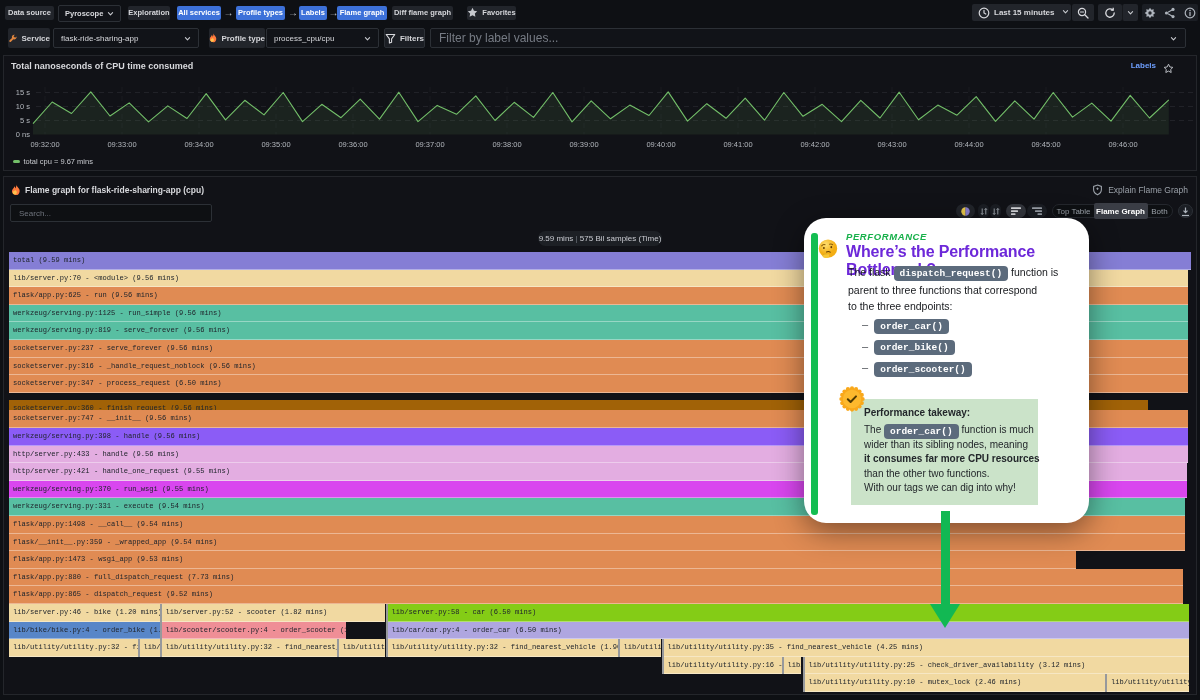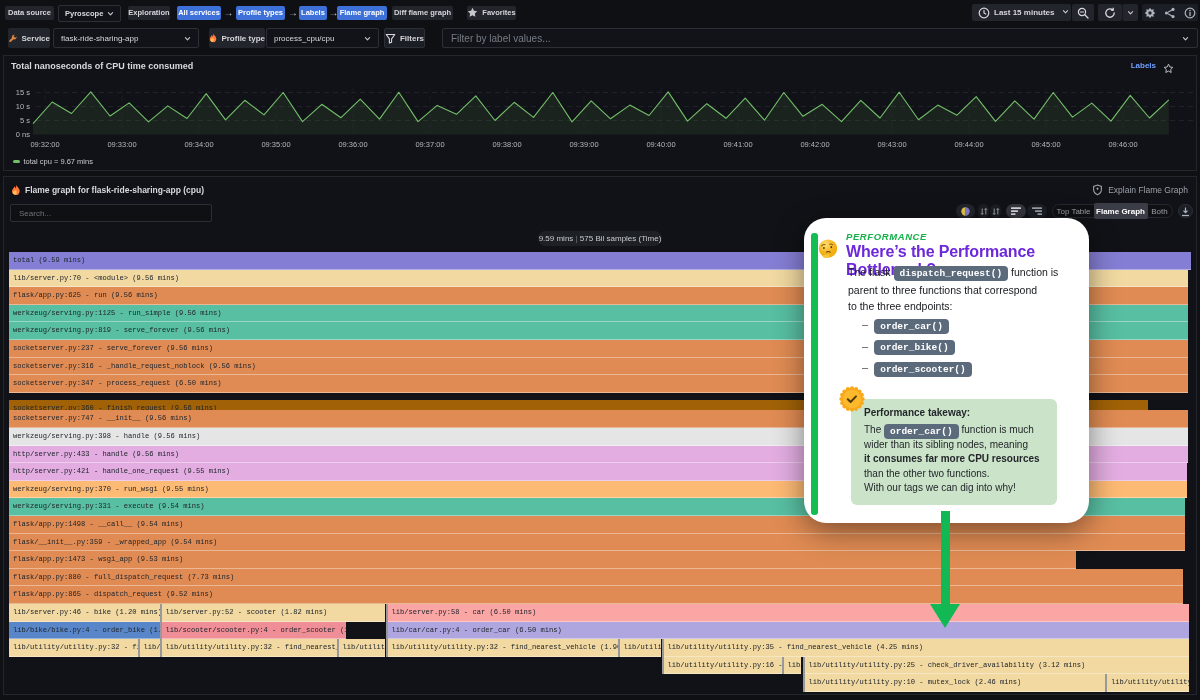--- a/index.html
+++ b/index.html
@@ -93,21 +93,21 @@
 <div class="chip r2" style="left:209px;width:56px;white-space:nowrap"><svg width="10" height="12" viewBox="0 0 10 12" style="">
       <path d="M5 0.5c.4 1.8 2.4 2.9 3.2 4.6.9 1.9.4 4.3-1.3 5.6A4.4 4.4 0 0 1 .9 7.4C.9 5 3 4.4 3.4 2.2c.6.7 1 1.4.9 2.4C5.4 3.5 5.3 1.8 5 .5z" fill="#ff7a3c"></path>
       <path d="M5.3 7c.8 1 .7 2.5-.4 3.2-1 .7-2.5.4-3-.7-.5-1 0-1.9.9-2.4.6-.3 1-.6 1.3-1.2.4.3.9.6 1.2 1.1z" fill="#ffc24d"></path>
     </svg>Profile type</div>
 <div class="drop" style="left:266px;top:28px;width:113px;height:20px;font-size:8px;padding:0 7px;justify-content:space-between">process_cpu/cpu <svg width="7" height="7" viewBox="0 0 7 7" style="">
       <path d="M1.4 2.6l2.1 2.2 2.1-2.2" fill="none" stroke="#c7c9ce" stroke-width="1.1" stroke-linecap="round" stroke-linejoin="round"></path>
     </svg></div>
 <div class="chip r2" style="left:384px;width:41px;border:1px solid #2c3036;background:#1b1e24"><svg width="11" height="11" viewBox="0 0 11 11" style="">
       <path d="M1.2 1.5h8.6L6.6 5.8v3.4l-2.2 .9V5.8z" fill="none" stroke="#d8d9dd" stroke-width="1.1" stroke-linejoin="round"></path>
     </svg>Filters</div>
-<div class="drop" style="left:442px;top:28px;width:756px;height:20px;font-size:10px;color:#767b84;padding:0 8px;justify-content:space-between">Filter by label values... <svg width="7" height="7" viewBox="0 0 7 7" style="">
+<div class="drop" style="left:430px;top:28px;width:756px;height:20px;font-size:12px;color:#767b84;padding:0 8px;justify-content:space-between">Filter by label values... <svg width="7" height="7" viewBox="0 0 7 7" style="">
       <path d="M1.4 2.6l2.1 2.2 2.1-2.2" fill="none" stroke="#c7c9ce" stroke-width="1.1" stroke-linecap="round" stroke-linejoin="round"></path>
     </svg></div>
 
 <div class="panel" style="top:55px;height:116px">
   <div class="ptitle abs" style="left:7px;top:5px">Total nanoseconds of CPU time consumed</div>
   <div class="abs" style="right:40px;top:5px;color:#6e9fff;font-size:8px;font-weight:700">Labels</div>
   <div class="abs" style="right:22px;top:4px"><svg width="11" height="11" viewBox="0 0 11 11" style="">
         <path d="M5.5 1.2l1.35 2.75 3.0 .44-2.17 2.12.5 3.0L5.5 8.1 2.82 9.5l.5-3L1.15 4.4l3-.44z" fill="none" stroke="#b9bcc2" stroke-width="1"></path>
       </svg></div>
   <div class="abs" style="left:0;top:-55px;width:1194px;height:171px">
@@ -229,33 +229,33 @@
 <div class="fb" style="left:9px;top:252.0px;width:1182px;background:#857ed5">total (9.59 mins)</div>
 <div class="fb" style="left:9px;top:269.6px;width:1178.5px;background:#f1d9a1">lib/server.py:70 - &lt;module&gt; (9.56 mins)</div>
 <div class="fb" style="left:9px;top:287.2px;width:1178.5px;background:#e08b53">flask/app.py:625 - run (9.56 mins)</div>
 <div class="fb" style="left:9px;top:304.8px;width:1178.5px;background:#58bfa2">werkzeug/serving.py:1125 - run_simple (9.56 mins)</div>
 <div class="fb" style="left:9px;top:322.4px;width:1178.5px;background:#58bfa2">werkzeug/serving.py:819 - serve_forever (9.56 mins)</div>
 <div class="fb" style="left:9px;top:340.0px;width:1178.5px;background:#e08b53">socketserver.py:237 - serve_forever (9.56 mins)</div>
 <div class="fb" style="left:9px;top:357.6px;width:1178.5px;background:#e08b53">socketserver.py:316 - _handle_request_noblock (9.56 mins)</div>
 <div class="fb" style="left:9px;top:375.2px;width:1178.5px;background:#e08b53">socketserver.py:347 - process_request (6.50 mins)</div>
 <div class="fb" style="left:9px;top:400px;width:1139px;background:#a16207">socketserver.py:360 - finish_request (9.56 mins)</div>
 <div class="fb" style="left:9px;top:410.4px;width:1178.5px;background:#e08b53">socketserver.py:747 - __init__ (9.56 mins)</div>
-<div class="fb" style="left:9px;top:428.0px;width:1178.5px;background:#e5e5e5">werkzeug/serving.py:398 - handle (9.56 mins)</div>
+<div class="fb" style="left:9px;top:428.0px;width:1178.5px;background:#8b5cf6">werkzeug/serving.py:398 - handle (9.56 mins)</div>
 <div class="fb" style="left:9px;top:445.6px;width:1178.5px;background:#e3ade1">http/server.py:433 - handle (9.56 mins)</div>
 <div class="fb" style="left:9px;top:463.2px;width:1177.5px;background:#e3ade1">http/server.py:421 - handle_one_request (9.55 mins)</div>
-<div class="fb" style="left:9px;top:480.8px;width:1177.5px;background:#fdba74">werkzeug/serving.py:370 - run_wsgi (9.55 mins)</div>
+<div class="fb" style="left:9px;top:480.8px;width:1177.5px;background:#d946ef">werkzeug/serving.py:370 - run_wsgi (9.55 mins)</div>
 <div class="fb" style="left:9px;top:498.4px;width:1176px;background:#58bfa2">werkzeug/serving.py:331 - execute (9.54 mins)</div>
 <div class="fb" style="left:9px;top:516.0px;width:1176px;background:#e08b53">flask/app.py:1498 - __call__ (9.54 mins)</div>
 <div class="fb" style="left:9px;top:533.6px;width:1176px;background:#e08b53">flask/__init__.py:359 - _wrapped_app (9.54 mins)</div>
 <div class="fb" style="left:9px;top:551.2px;width:1067px;background:#e08b53">flask/app.py:1473 - wsgi_app (9.53 mins)</div>
 <div class="fb" style="left:9px;top:568.8px;width:1174px;background:#e08b53">flask/app.py:880 - full_dispatch_request (7.73 mins)</div>
 <div class="fb" style="left:9px;top:586.4px;width:1174px;background:#e08b53">flask/app.py:865 - dispatch_request (9.52 mins)</div>
 <div class="fb" style="left:9px;top:604.0px;width:151px;background:#f1d9a1">lib/server.py:46 - bike (1.20 mins)</div>
 <div class="fb" style="left:161.5px;top:604.0px;width:223.5px;box-shadow:-2px 0 0 #97999c;background:#f1d9a1">lib/server.py:52 - scooter (1.82 mins)</div>
-<div class="fb" style="left:387.5px;top:604.0px;width:801px;box-shadow:-2px 0 0 #97999c;background:#fca5a5">lib/server.py:58 - car (6.50 mins)</div>
+<div class="fb" style="left:387.5px;top:604.0px;width:801px;box-shadow:-2px 0 0 #97999c;background:#84cc16">lib/server.py:58 - car (6.50 mins)</div>
 <div class="fb" style="left:9px;top:621.6px;width:151px;background:#5886c8">lib/bike/bike.py:4 - order_bike (1.20 mins)</div>
 <div class="fb" style="left:161.5px;top:621.6px;width:184px;box-shadow:-2px 0 0 #97999c;background:#ef8e96">lib/scooter/scooter.py:4 - order_scooter (1.82 mins)</div>
 <div class="fb" style="left:387.5px;top:621.6px;width:801px;box-shadow:-2px 0 0 #97999c;background:#afa6e0">lib/car/car.py:4 - order_car (6.50 mins)</div>
 <div class="fb" style="left:9px;top:639.2px;width:129.5px;background:#f1d9a1">lib/utility/utility.py:32 - find_nearest_vehicle</div>
 <div class="fb" style="left:139.5px;top:639.2px;width:21px;box-shadow:-2px 0 0 #97999c;background:#f1d9a1">lib/utility/utility.py:32</div>
 <div class="fb" style="left:161.5px;top:639.2px;width:176px;box-shadow:-2px 0 0 #97999c;background:#f1d9a1">lib/utility/utility.py:32 - find_nearest_vehicle (1.82</div>
 <div class="fb" style="left:338.5px;top:639.2px;width:46.5px;box-shadow:-2px 0 0 #97999c;background:#f1d9a1">lib/utility/utility.py:32</div>
 <div class="fb" style="left:387.5px;top:639.2px;width:231px;box-shadow:-2px 0 0 #97999c;background:#f1d9a1">lib/utility/utility.py:32 - find_nearest_vehicle (1.90</div>
 <div class="fb" style="left:619.5px;top:639.2px;width:41.5px;box-shadow:-2px 0 0 #97999c;background:#f1d9a1">lib/utility/utility.py:32</div>
 <div class="fb" style="left:663.5px;top:639.2px;width:525px;box-shadow:-2px 0 0 #97999c;background:#f1d9a1">lib/utility/utility.py:35 - find_nearest_vehicle (4.25 mins)</div>
@@ -282,21 +282,21 @@
 <path d="M12.2 13.1c-1.1-.7-2.6-.7-3.7-.1" fill="none" stroke="#5f3c00" stroke-width="1.1" stroke-linecap="round"></path>
 <path d="M4.5 17.5c.3-2 1.8-3.4 3.8-3.3 1.5.1 2.6 1 2.9 2.2.2 1-.3 1.9-1.3 2.3-1.7.7-4.2.3-5.4-1.2z" fill="#f8c735"></path>
 <path d="M4.8 16.2c1-1.2 2.8-1.7 4.3-1.2" fill="none" stroke="#d99e10" stroke-width=".8" stroke-linecap="round"></path>
       </svg></div>
   <div class="abs" style="left:42px;top:13px;color:#17b04a;font-size:9.5px;font-weight:700;font-style:italic;letter-spacing:.6px">PERFORMANCE</div>
   <div class="abs" style="left:42px;top:25px;color:#6d28d9;font-size:16px;font-weight:700;letter-spacing:-.15px">Where’s the Performance Bottleneck?</div>
   <div class="abs" style="left:44px;top:45.5px;width:240px;color:#17191d;font-size:10.5px;line-height:16px;white-space:nowrap">The flask <span class="cchip">dispatch_request()</span> function is<br>parent to three functions that correspond<br>to the three endpoints:</div>
   <div class="abs" style="left:58px;top:100px;color:#4a4f55;font-size:11px">–&nbsp;&nbsp;<span class="cchip">order_car()</span></div>
   <div class="abs" style="left:58px;top:121.5px;color:#4a4f55;font-size:11px">–&nbsp;&nbsp;<span class="cchip">order_bike()</span></div>
   <div class="abs" style="left:58px;top:143px;color:#4a4f55;font-size:11px">–&nbsp;&nbsp;<span class="cchip">order_scooter()</span></div>
-  <div class="abs" style="left:47px;top:181px;width:206px;height:106px;background:#cbe3c9;border-radius:6px;padding:8px 0 0 13px;color:#23272b">
+  <div class="abs" style="left:47px;top:181px;width:187px;height:106px;background:#cbe3c9;border-radius:0;padding:8px 0 0 13px;color:#23272b">
      <div style="font-size:10px;font-weight:700;margin-bottom:5px">Performance takeway:</div>
      <div style="font-size:10px;line-height:14.2px;white-space:nowrap">The <span class="cchip">order_car()</span> function is much<br>wider than its sibling nodes, meaning<br><b>it consumes far more CPU resources</b><br>than the other two functions.<br>With our tags we can dig into why!</div>
   </div>
   <div class="abs" style="left:35px;top:168px"><svg width="26" height="26" viewBox="0 0 26 26" style="">
         <circle cx="23.60" cy="13.00" r="2.1" fill="#f9a81a"></circle>
         <circle cx="22.79" cy="17.06" r="2.1" fill="#f9a81a"></circle>
         <circle cx="20.50" cy="20.50" r="2.1" fill="#f9a81a"></circle>
         <circle cx="17.06" cy="22.79" r="2.1" fill="#f9a81a"></circle>
         <circle cx="13.00" cy="23.60" r="2.1" fill="#f9a81a"></circle>
         <circle cx="8.94" cy="22.79" r="2.1" fill="#f9a81a"></circle>

